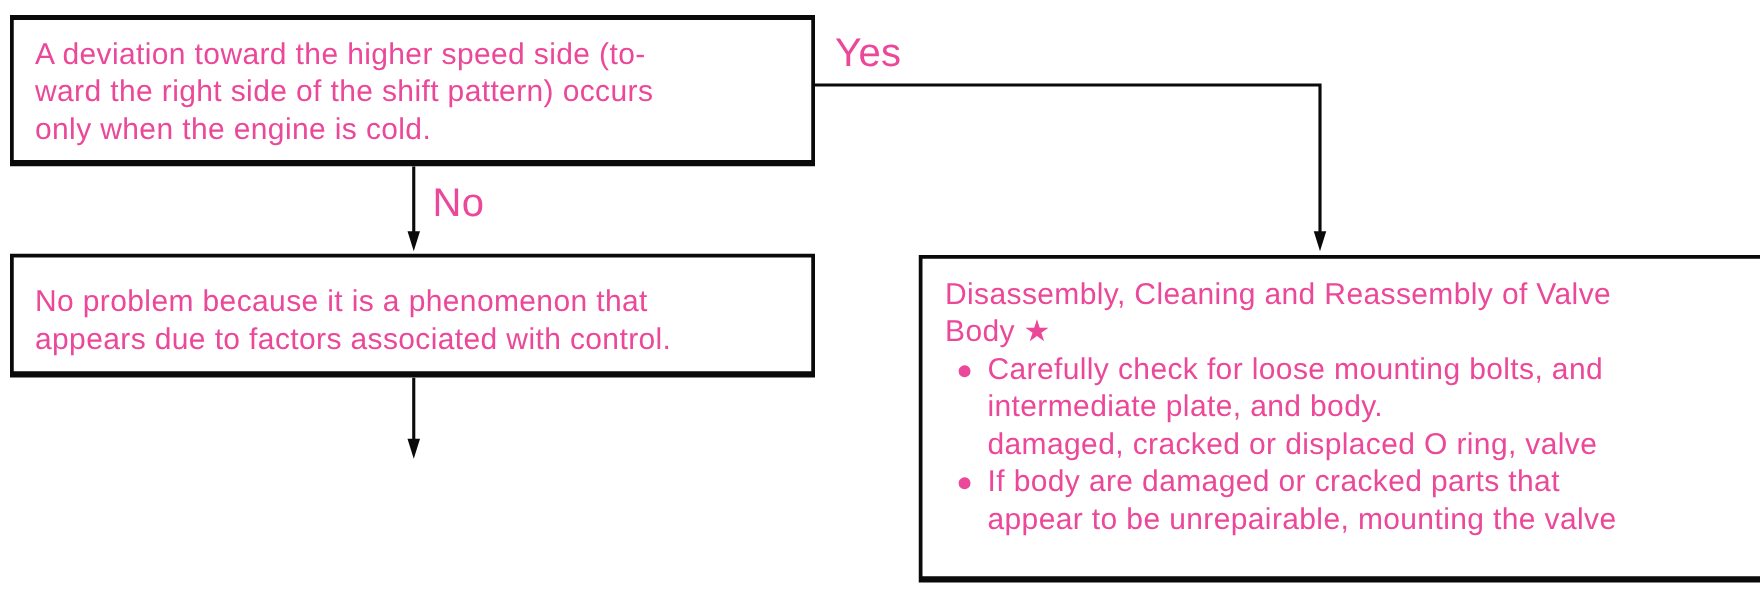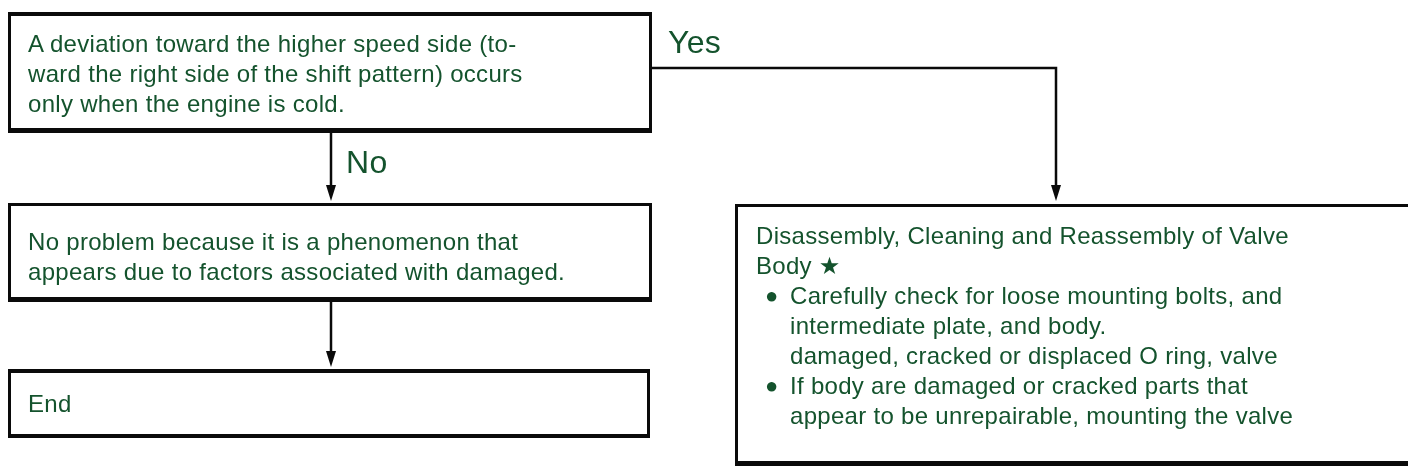--- a/index.html
+++ b/index.html
@@ -6,21 +6,21 @@
     margin: 0;
     padding: 0;
     background: #ffffff;
   }
   .canvas {
     position: relative;
     width: 1408px;
     height: 476px;
     background: #ffffff;
     font-family: "Liberation Sans", sans-serif;
-    color: #14532d;
+    color: #ec4899;
     overflow: hidden;
   }
   .connector-layer {
     position: absolute;
     left: 0;
     top: 0;
     width: 1408px;
     height: 476px;
     pointer-events: none;
   }
@@ -120,26 +120,23 @@
     <div class="text-line">A deviation toward the higher speed side (to-</div>
     <div class="text-line">ward the right side of the shift pattern) occurs</div>
     <div class="text-line">only when the engine is cold.</div>
   </div>
 
   <div class="branch-label label-yes">Yes</div>
   <div class="branch-label label-no">No</div>
 
   <div class="flow-box box-no-branch">
     <div class="text-line">No problem because it is a phenomenon that</div>
-    <div class="text-line">appears due to factors associated with damaged.</div>
+    <div class="text-line">appears due to factors associated with control.</div>
   </div>
 
-  <div class="flow-box box-end">
-    <div class="text-line">End</div>
-  </div>
 
   <div class="flow-box box-yes-branch">
     <div class="text-line">Disassembly, Cleaning and Reassembly of Valve</div>
     <div class="text-line">Body ★</div>
 
     <div class="bullet-row">
       <span class="bullet-marker">●</span>
       <span class="bullet-text">
         <span class="text-line" style="display:block">Carefully check for loose mounting bolts, and</span>
         <span class="text-line" style="display:block">intermediate plate, and body.</span>

